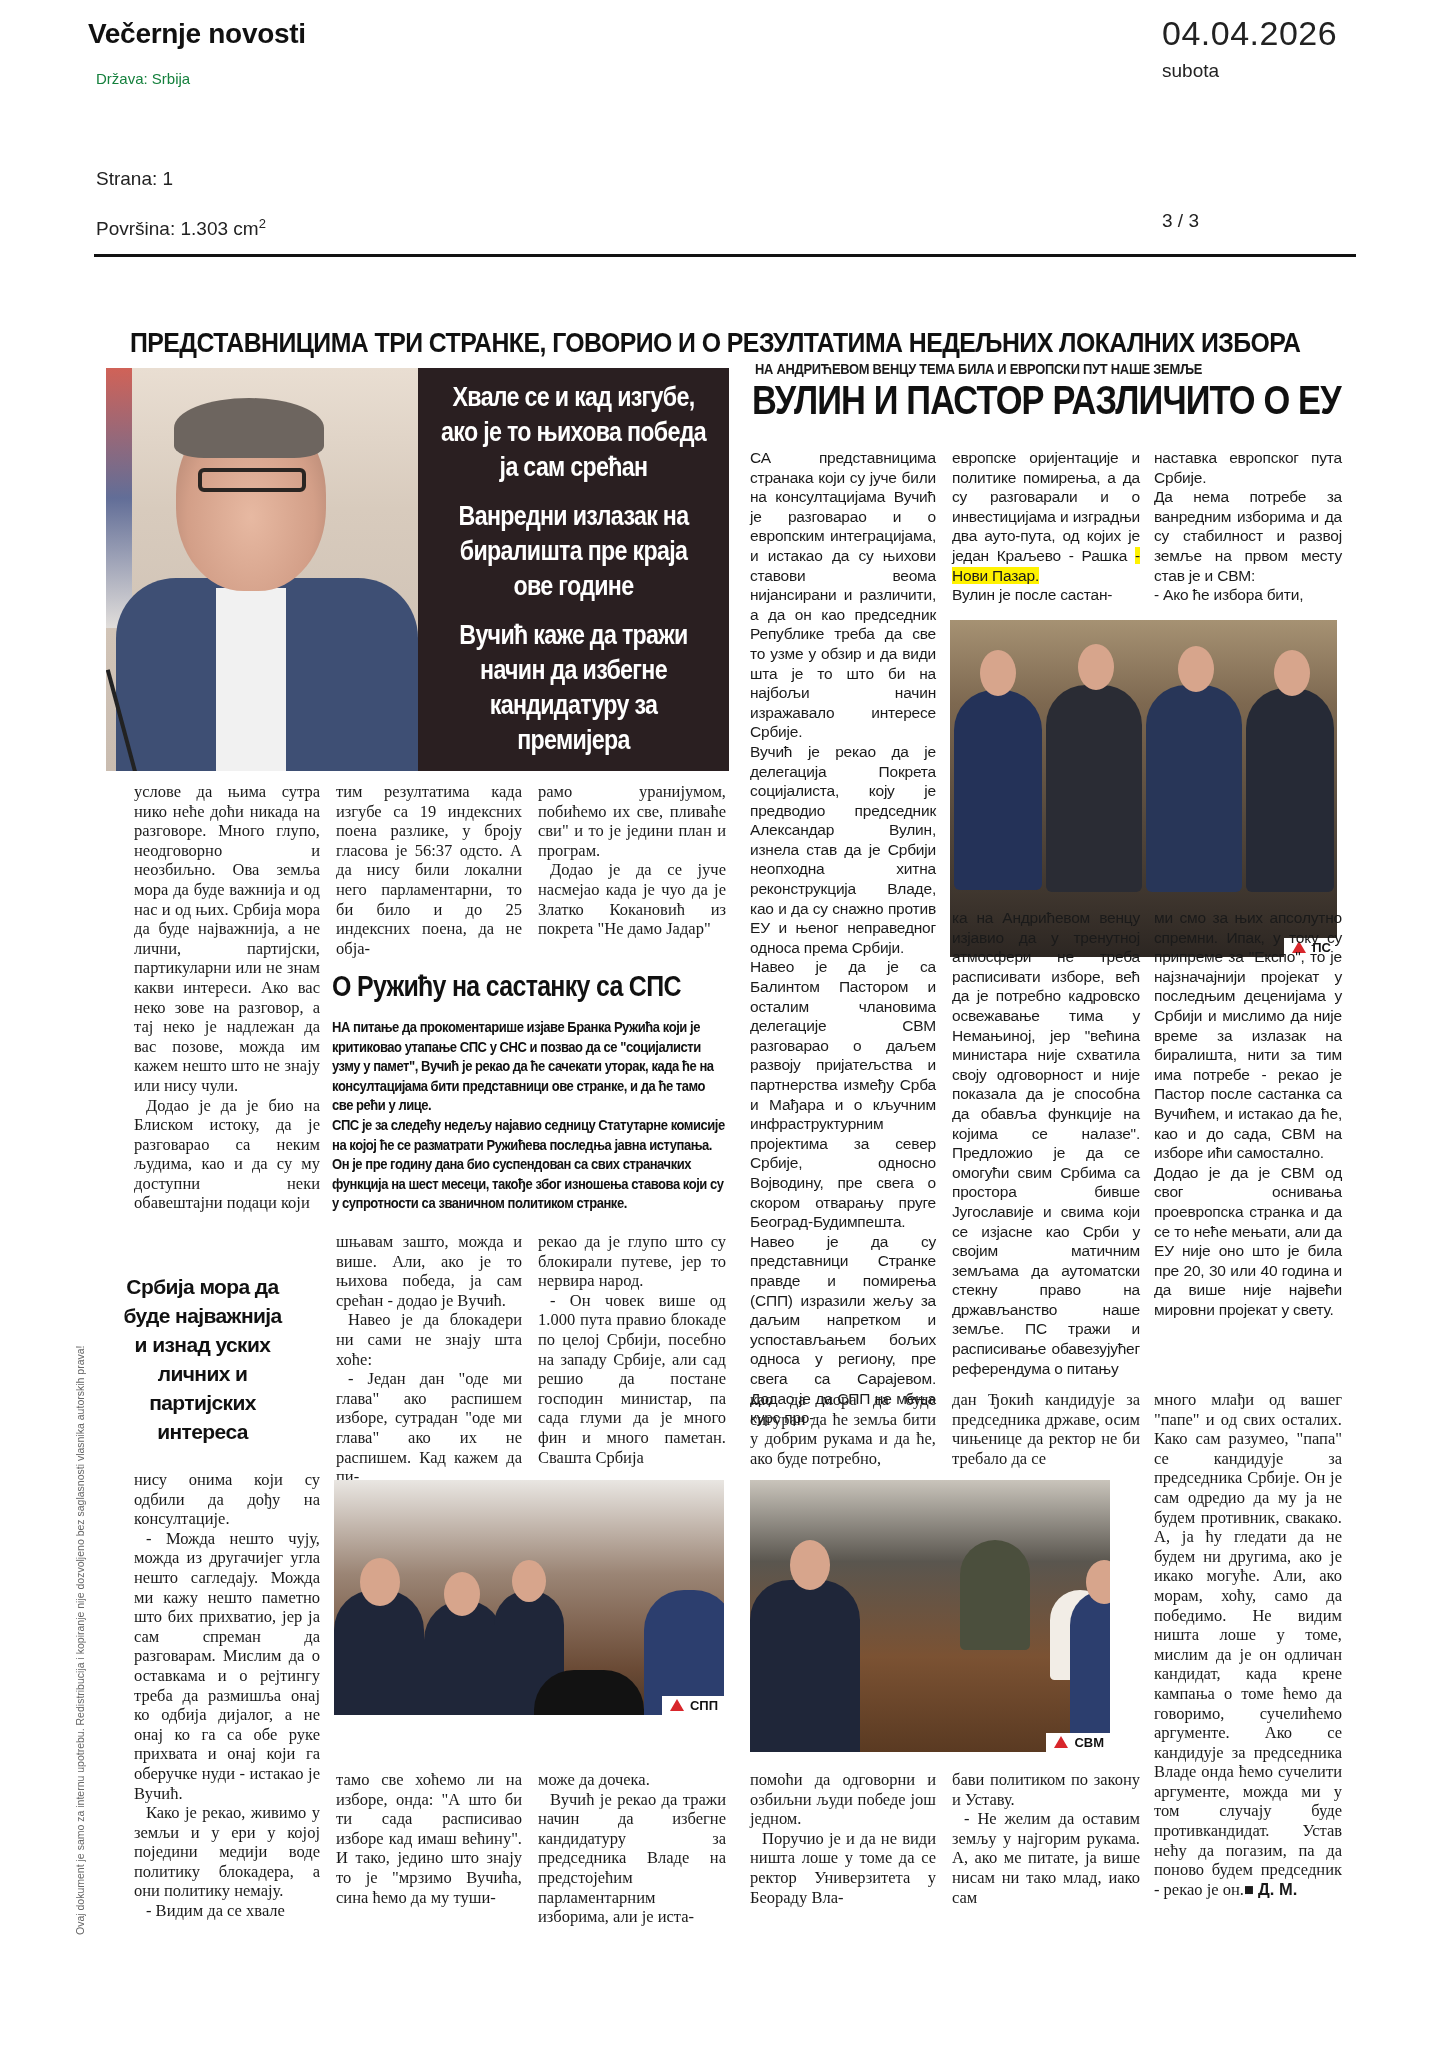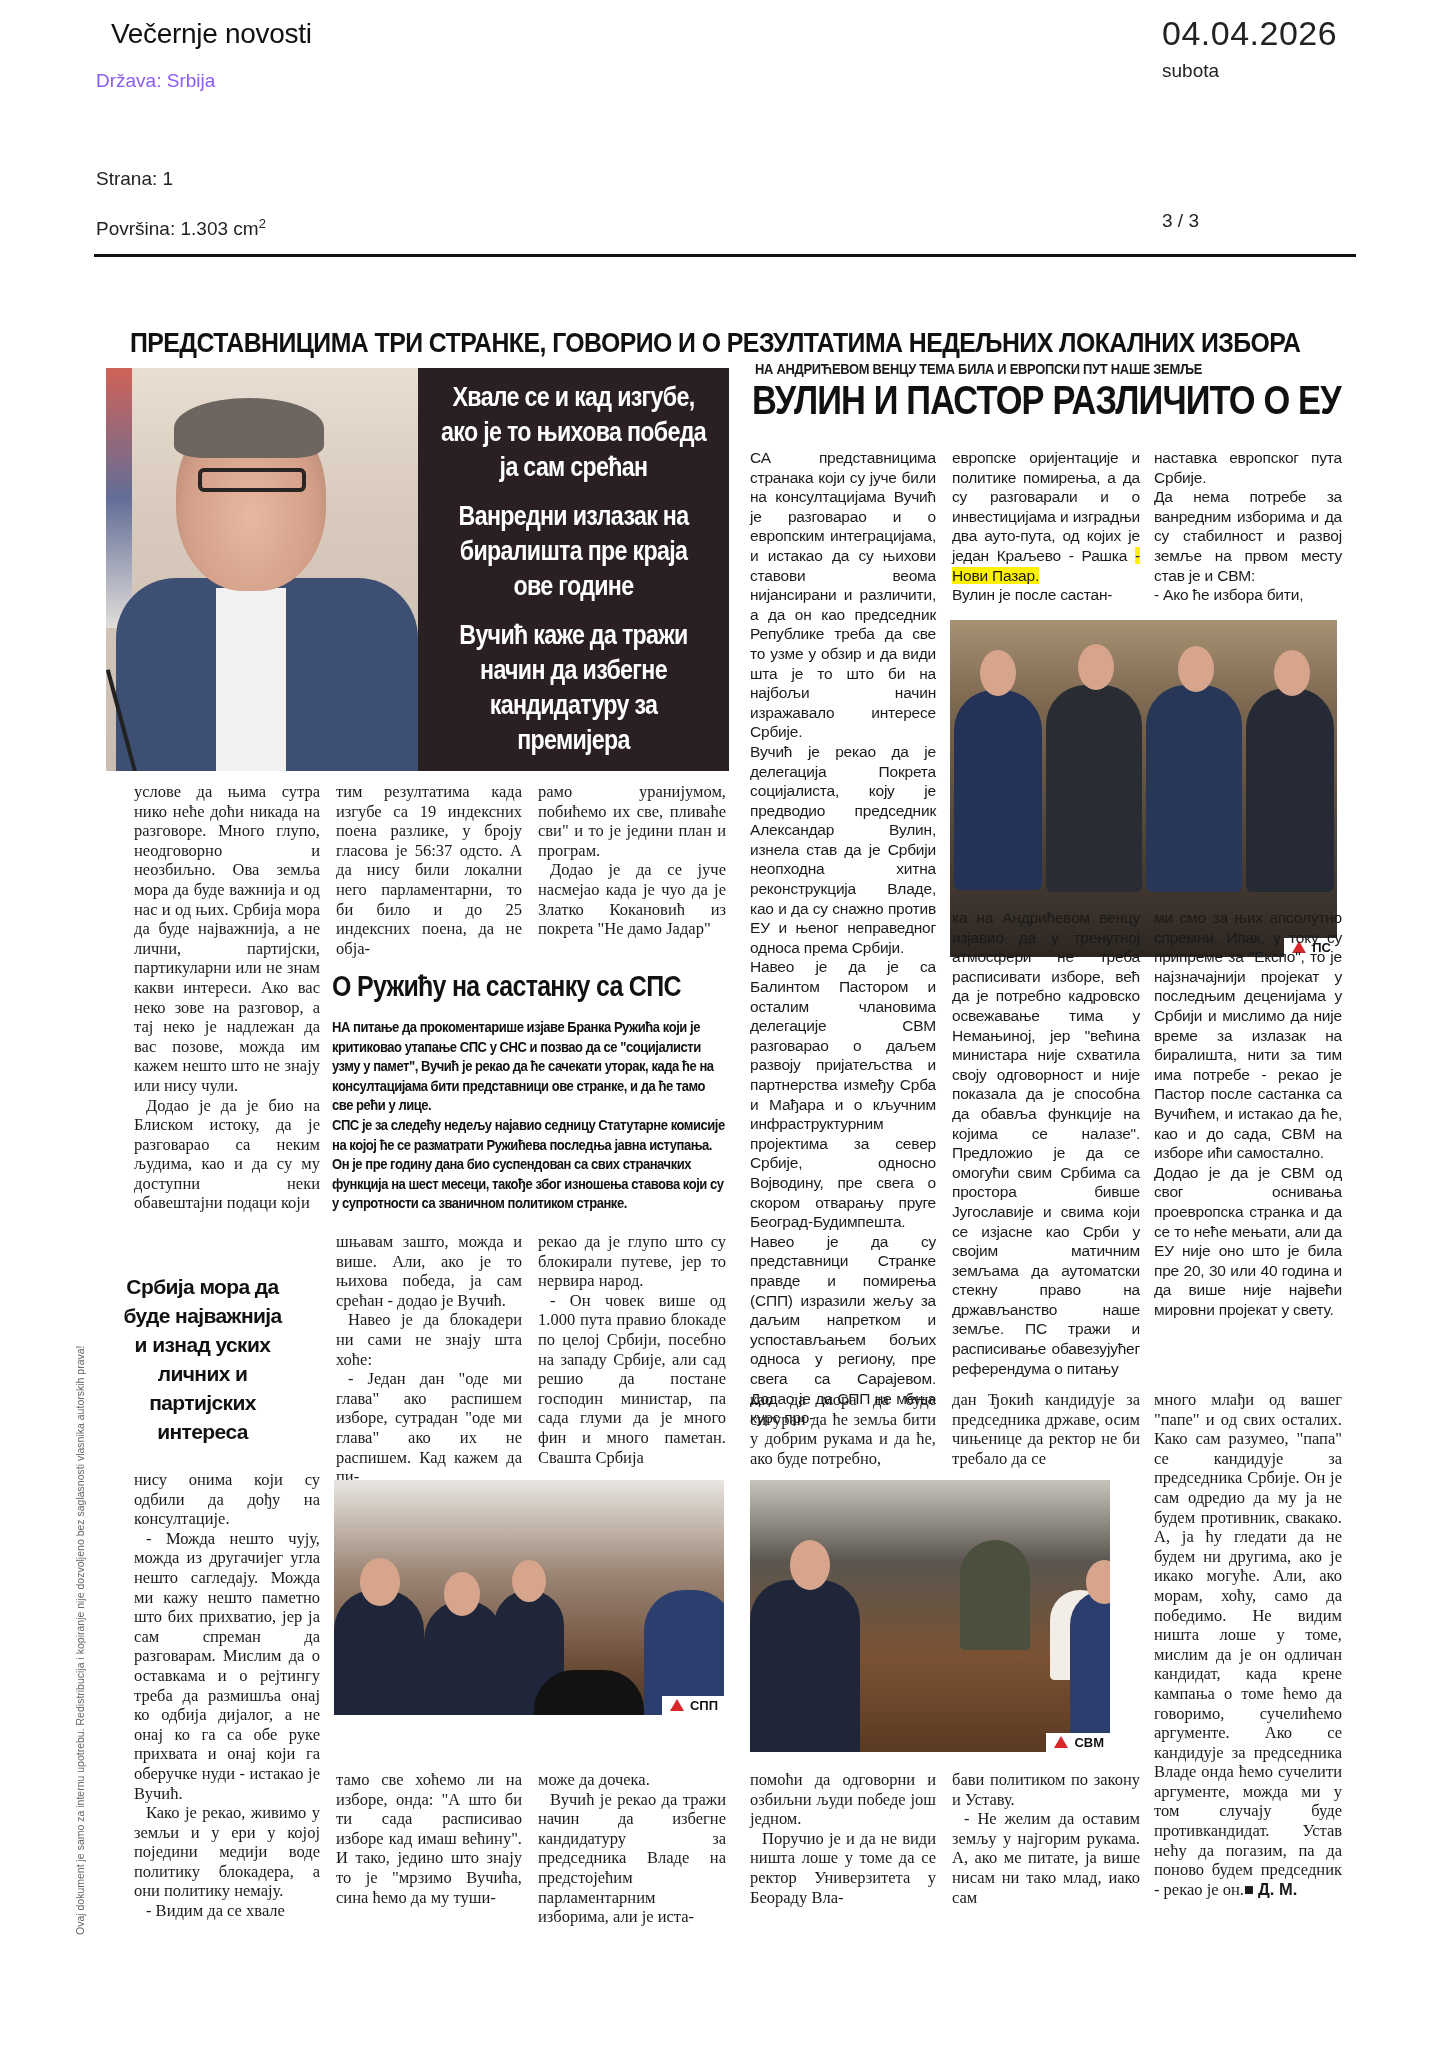--- a/index.html
+++ b/index.html
@@ -1,20 +1,20 @@
 <!DOCTYPE html>
 <html><head>
 <meta charset="utf-8">
 <style>
   * { box-sizing: border-box; margin: 0; padding: 0; }
   html, body { width: 1443px; height: 2047px; background: #ffffff; overflow: hidden; }
   body { position: relative; font-family: "Liberation Sans", sans-serif; color: #111; }
 
-  .hdr-pub { position: absolute; left: 111px; top: 18px; font-size: 28px; font-weight: normal; letter-spacing: -0.3px; }
-  .hdr-country { position: absolute; left: 96px; top: 70px; font-size: 19px; color: #8b5cf6; }
+  .hdr-pub { position: absolute; left: 88px; top: 18px; font-size: 28px; font-weight: bold; letter-spacing: -0.3px; }
+  .hdr-country { position: absolute; left: 96px; top: 70px; font-size: 15px; color: #15803d; }
   .hdr-page { position: absolute; left: 96px; top: 168px; font-size: 19px; color: #222; }
   .hdr-area { position: absolute; left: 96px; top: 216px; font-size: 19px; color: #222; }
   .hdr-area sup { font-size: 13px; }
   .hdr-date { position: absolute; left: 1162px; top: 14px; font-size: 34px; color: #222; letter-spacing: 0.5px; }
   .hdr-day { position: absolute; left: 1162px; top: 60px; font-size: 19px; color: #222; }
   .hdr-pager { position: absolute; left: 1162px; top: 210px; font-size: 19px; color: #222; }
   .hdr-rule { position: absolute; left: 94px; top: 254px; width: 1262px; height: 3px; background: #111; }
 
   .clip { position: absolute; left: 100px; top: 320px; width: 1260px; height: 1640px; }
 

